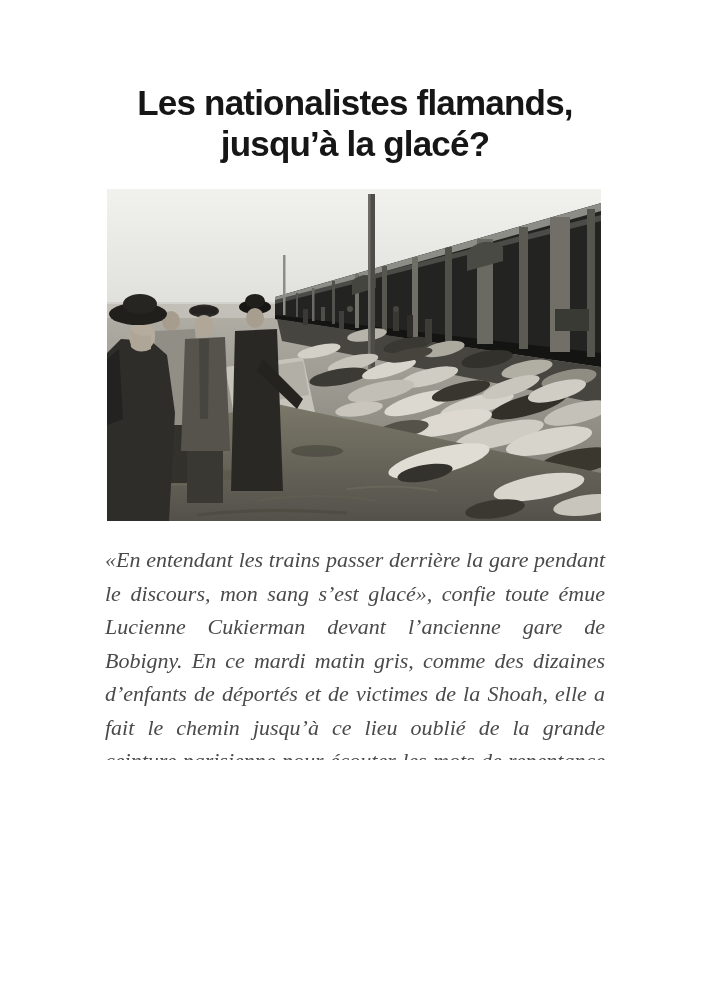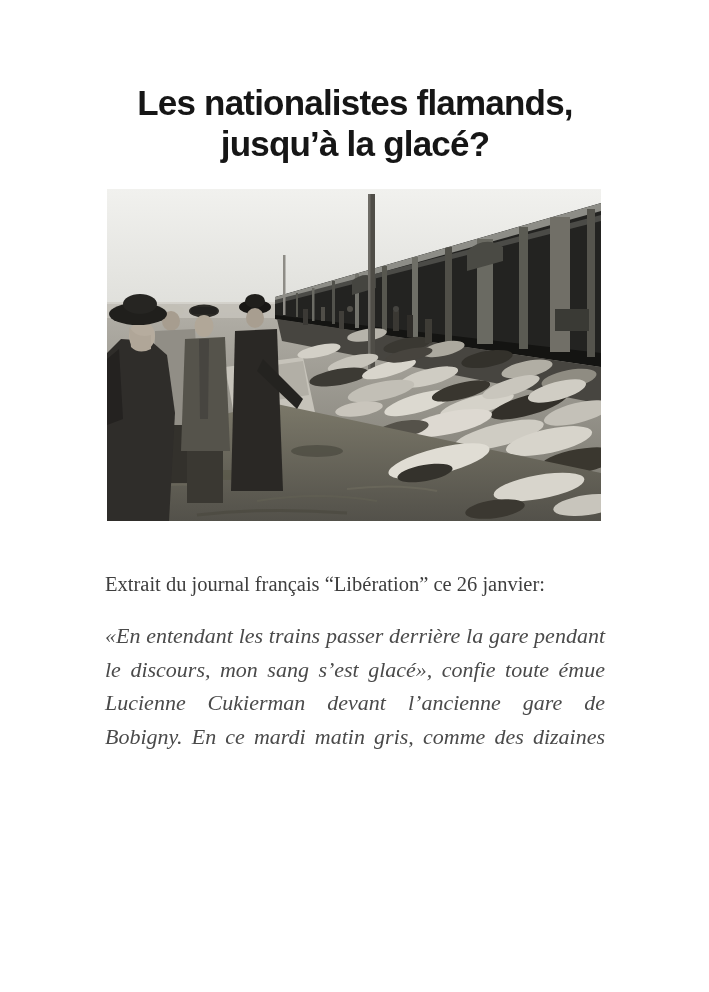--- a/index.html
+++ b/index.html
@@ -205,19 +205,18 @@
 
         <path d="M0,164 L14,150 L44,152 L60,166 L68,224 L62,332 L0,332 Z" fill="#2f2d2a"></path>
         <ellipse cx="35" cy="147" rx="13" ry="15" fill="#b6ac9e"></ellipse>
         <path d="M22,138 Q30,150 44,146 L44,160 Q32,166 24,158 Z" fill="#b0a698"></path>
         <ellipse cx="31" cy="125" rx="29" ry="11" fill="#201f1c"></ellipse>
         <ellipse cx="33" cy="115" rx="17" ry="10" fill="#262522"></ellipse>
         <path d="M0,170 L12,160 L16,230 L0,236 Z" fill="#242220"></path>
       </svg>
     </div>
 
-    <p class="intro">Extrait du journal français “Libération” ce 26 janvier:</p>
 
     <p class="quote">«En entendant les trains passer derrière la gare pendant le discours, mon sang s’est glacé», confie toute émue Lucienne Cukierman devant l’ancienne gare de Bobigny. En ce mardi matin gris, comme des dizaines d’enfants de déportés et de victimes de la Shoah, elle a fait le chemin jusqu’à ce lieu oublié de la grande ceinture parisienne pour écouter les mots de repentance du patron de la SNCF.</p>
 
   </div>
 
 </div>
 
 </body></html>

